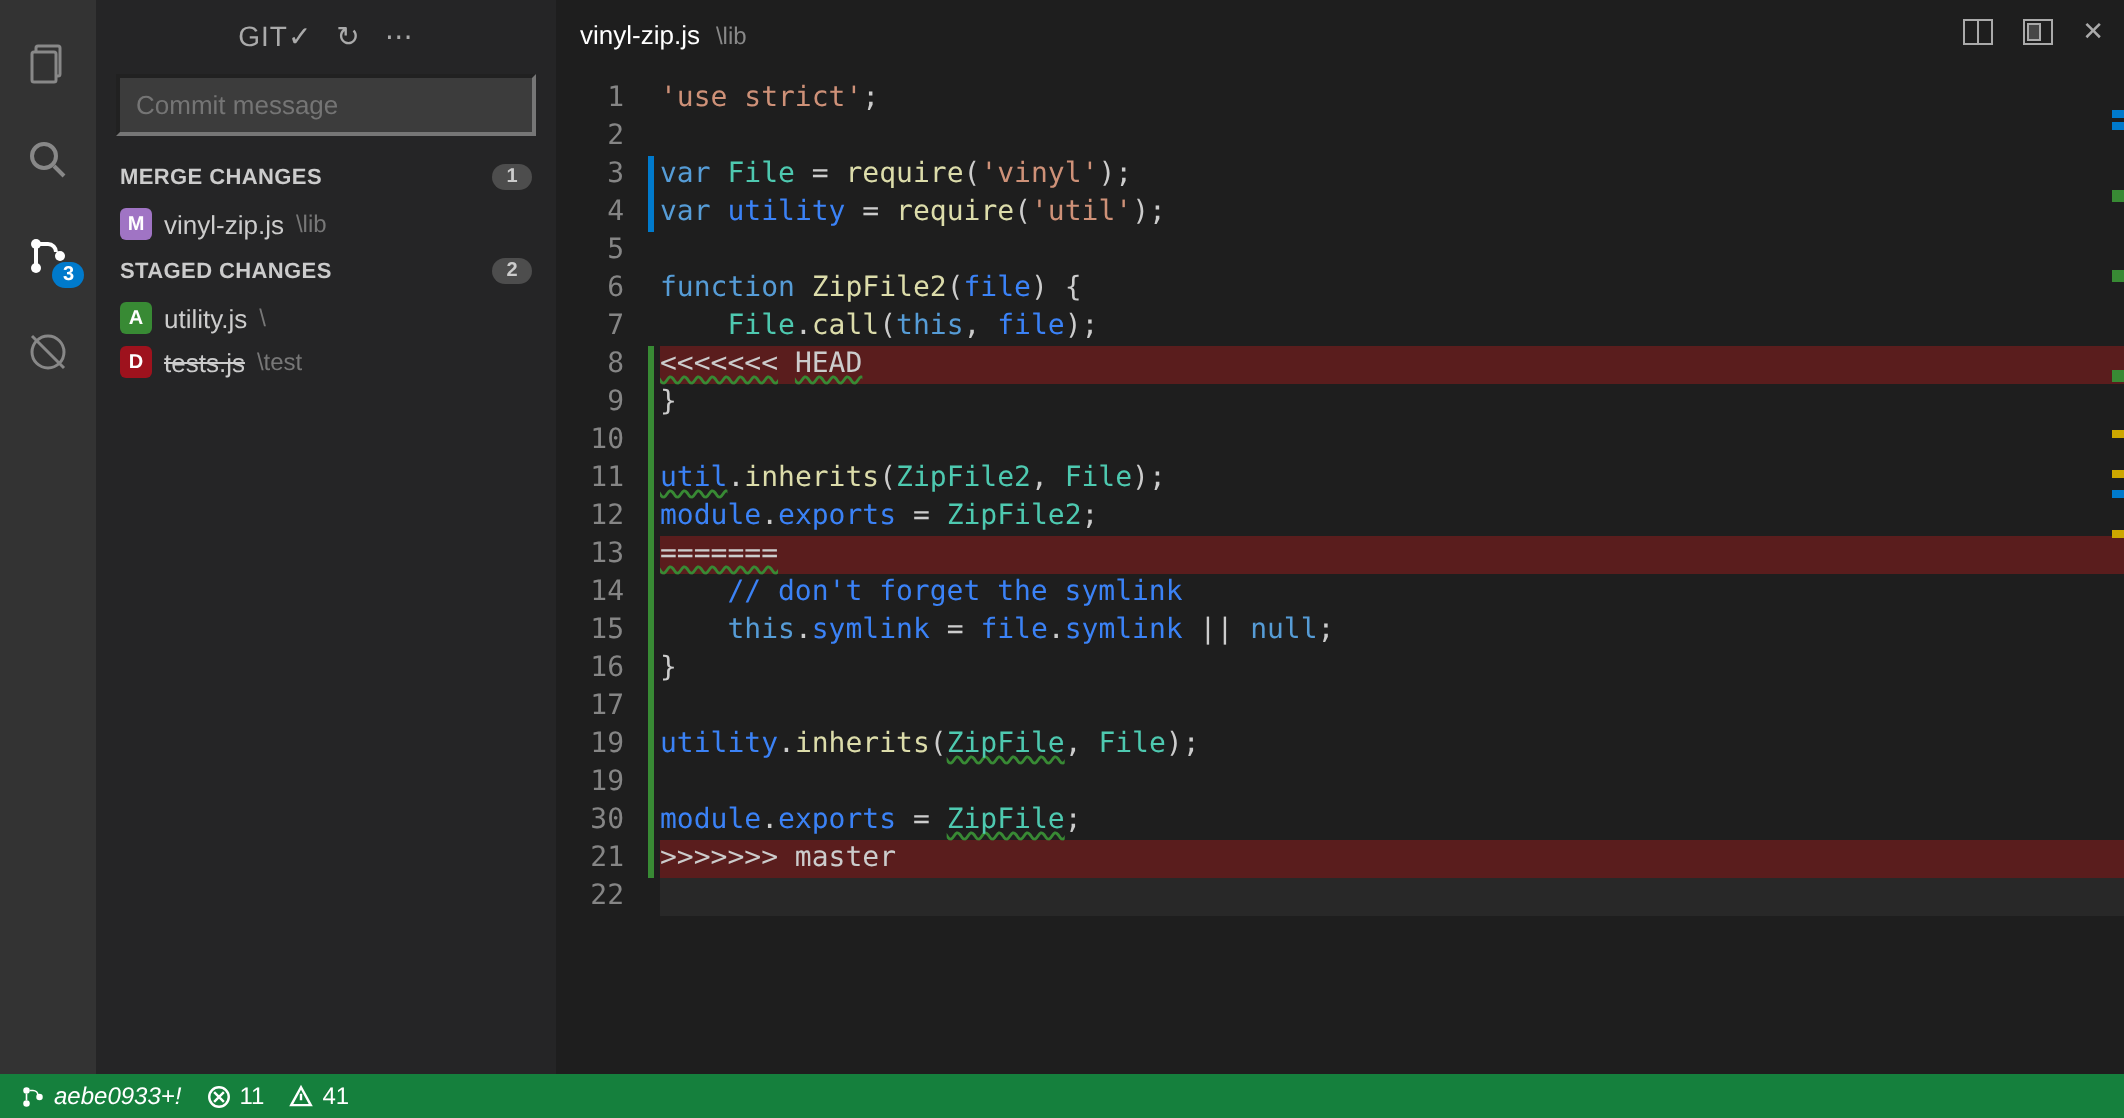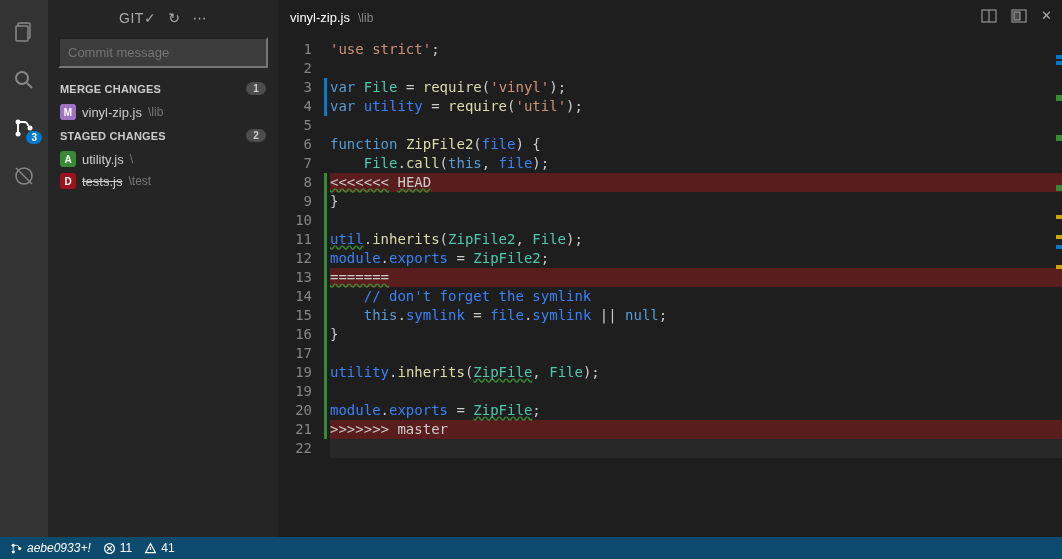--- a/index.html
+++ b/index.html
@@ -34,21 +34,21 @@
 .marg{width:6px;position:relative}
 .marg div{position:absolute;left:0;width:3px}
 .text{flex:1;padding-top:5px;position:relative;white-space:pre}
 .line{height:19px}
 .conflict{background:#5a1d1d}
 .cur{background:#282828}
 .k{color:#569cd6}.s{color:#ce9178}.c{color:#3b82f6}.f{color:#dcdcaa}.v{color:#3b82f6}.n{color:#4ec9b0}
 .sq{text-decoration:underline wavy #388a34;text-decoration-skip-ink:none}
 .mini{position:absolute;right:0;top:0;width:6px;height:100%}
 .mini div{position:absolute;right:0;width:6px;height:4px}
-.status{position:absolute;left:0;right:0;bottom:0;height:22px;background:#0c4a6e;display:flex;align-items:center;justify-content:space-between;color:#fff;font-size:12px;padding:0 10px}
+.status{position:absolute;left:0;right:0;bottom:0;height:22px;background:#15803d;display:flex;align-items:center;justify-content:space-between;color:#fff;font-size:12px;padding:0 10px}
 .status .l,.status .r{display:flex;align-items:center;gap:12px}
 .status .it{display:flex;align-items:center;gap:4px;cursor:pointer;font-style:italic}
 .status .ni{font-style:normal}
 .status svg{width:13px;height:13px}
 .tab-ac svg{width:16px;height:16px}
 </style>
 </head>
 <body>
 
 <div class="root">
@@ -156,21 +156,21 @@
           <div>10</div>
           <div>11</div>
           <div>12</div>
           <div>13</div>
           <div>14</div>
           <div>15</div>
           <div>16</div>
           <div>17</div>
           <div>19</div>
           <div>19</div>
-          <div>20</div>
+          <div>30</div>
           <div>21</div>
           <div>22</div>
         </div>
       <div class="marg" id="marg">
           <div style="top: 43px; height: 19px; background: rgb(0, 122, 204);"></div>
           <div style="top: 62px; height: 19px; background: rgb(0, 122, 204);"></div>
           <div style="top: 138px; height: 19px; background: rgb(56, 138, 52);"></div>
           <div style="top: 157px; height: 19px; background: rgb(56, 138, 52);"></div>
           <div style="top: 176px; height: 19px; background: rgb(56, 138, 52);"></div>
           <div style="top: 195px; height: 19px; background: rgb(56, 138, 52);"></div>

